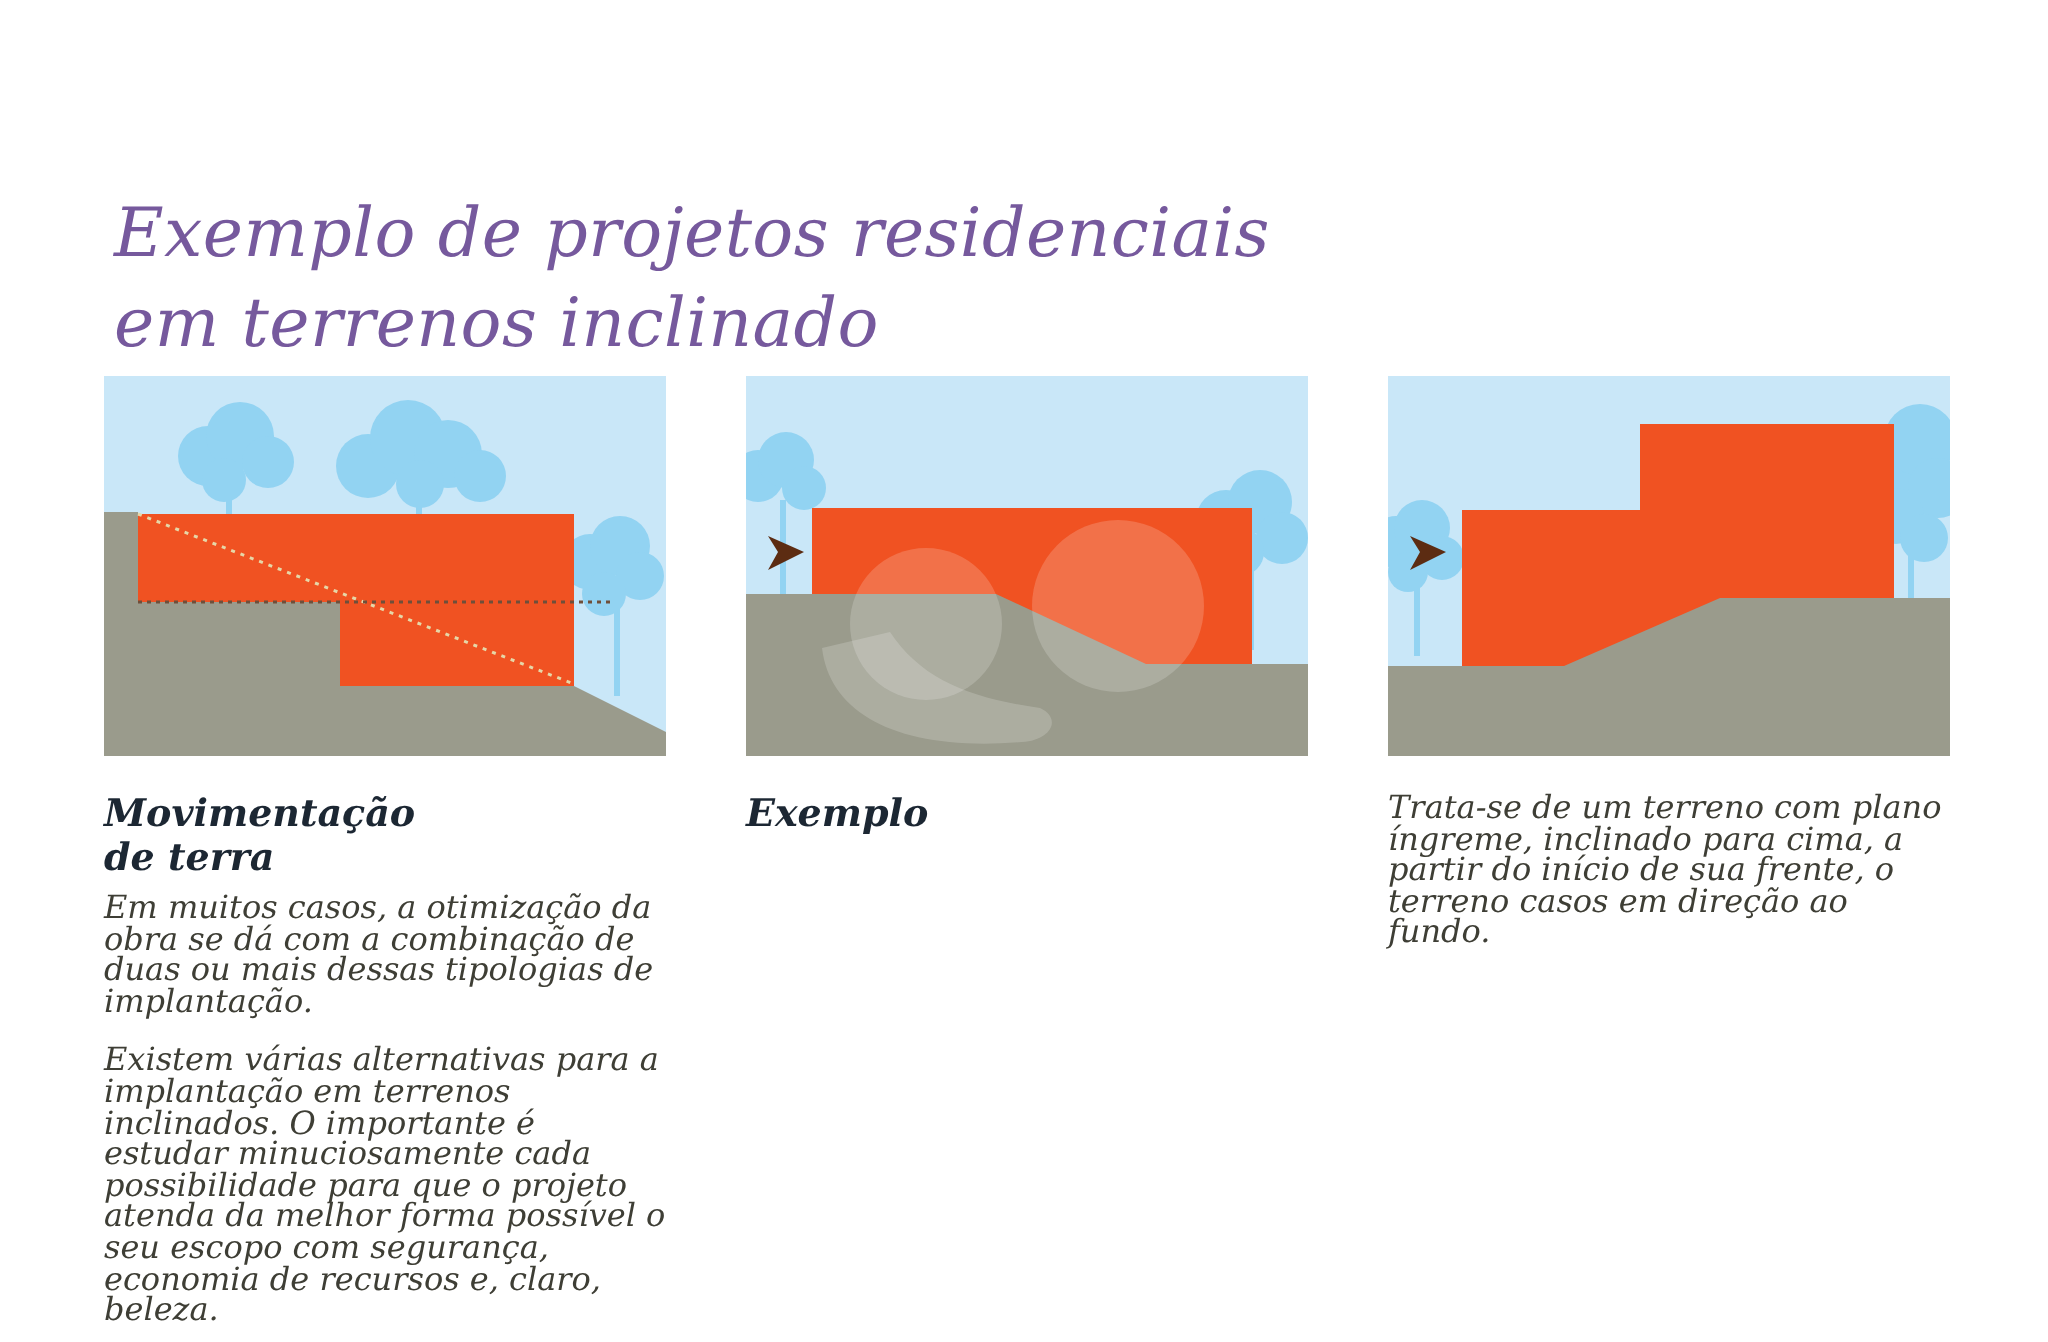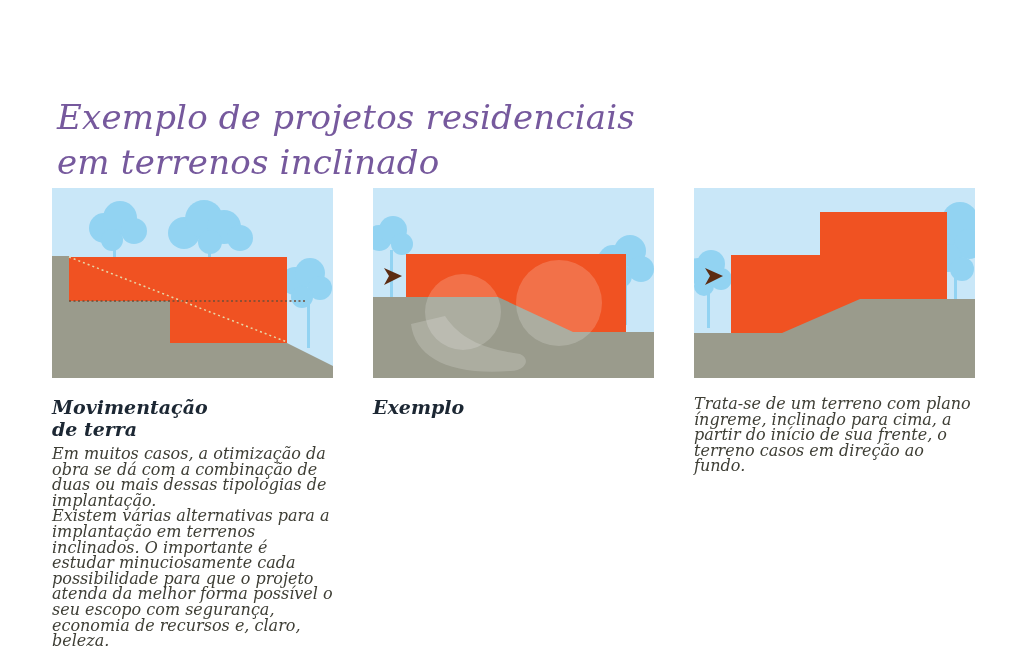--- a/index.html
+++ b/index.html
@@ -33,21 +33,21 @@
     font-size:19px;line-height:22px;
     color:var(--heading-text,#1c2733);
     white-space:pre-line;
   }
   .section-para{
     margin:0 0 0 0;
     font-style:italic;
     font-size:16px;line-height:15.6px;
     color:var(--body-text,#3e3e35);
   }
-  .section-para + .section-para{margin-top:0;}
+  .section-para + .section-para{margin-top:14px;}
 </style>
 </head>
 <body>
 
 <div class="page">
 
   <h1 class="title">
     <div>Exemplo de projetos residenciais</div>
     <div>em terrenos inclinado</div>
   </h1>

